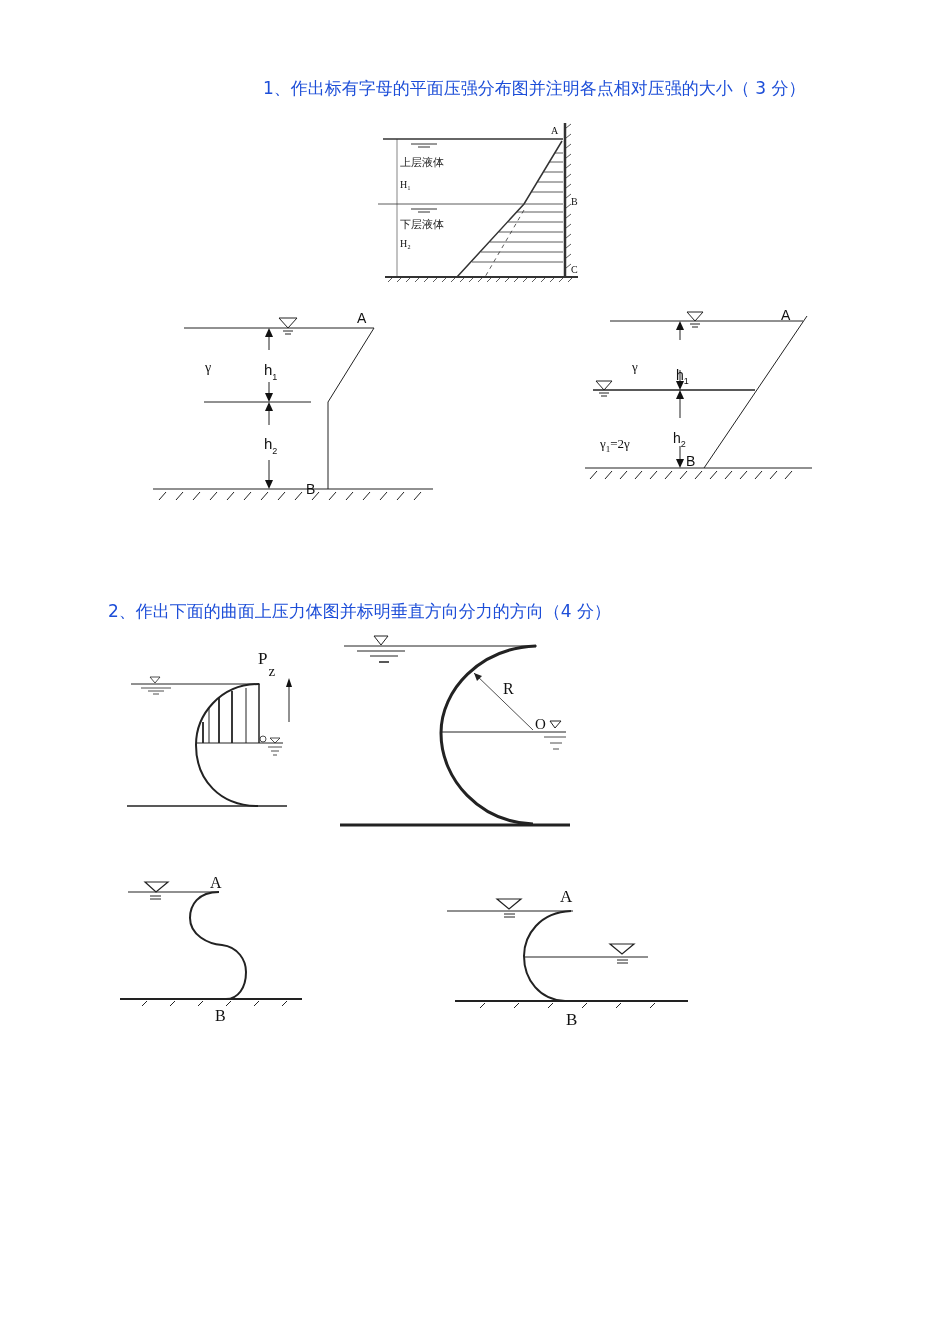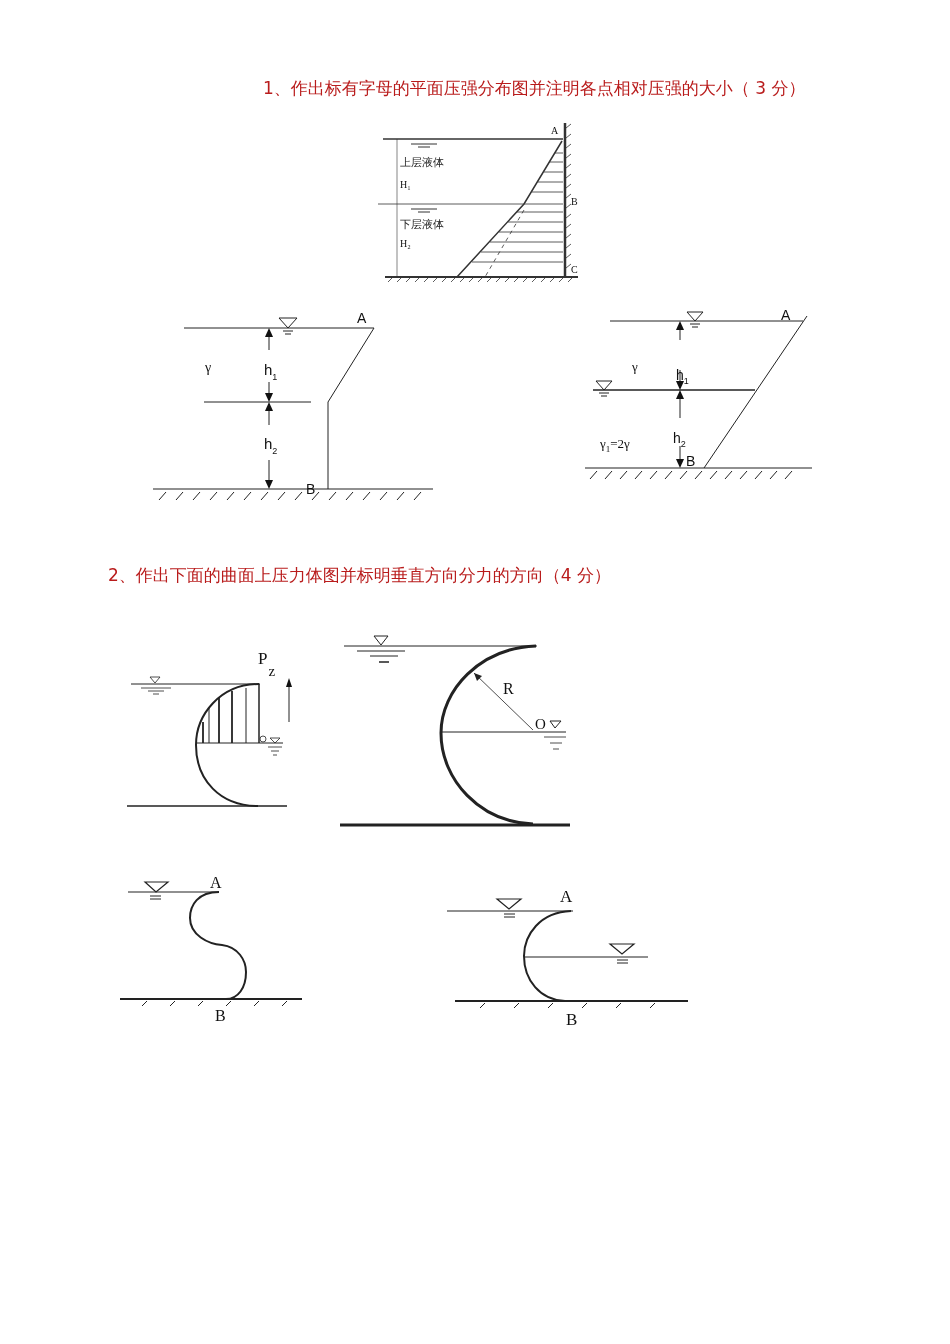--- a/index.html
+++ b/index.html
@@ -1,20 +1,20 @@
 <!DOCTYPE html>
 <html><head>
 <meta charset="utf-8">
 <style>
   html, body { margin: 0; padding: 0; background: #ffffff; }
   body { width: 950px; height: 1344px; position: relative; overflow: hidden;
          font-family: "DejaVu Sans", "Liberation Sans", sans-serif; color: #111; }
-  .q-title { position: absolute; font-size: 17px; white-space: nowrap; color: #b91c1c; }
+  .q-title { position: absolute; font-size: 17px; white-space: nowrap; color: #1d4ed8; }
   #q1 { left: 263px; top: 77px; }
-  #q2 { left: 108px; top: 564px; }
+  #q2 { left: 108px; top: 600px; }
   svg { position: absolute; overflow: visible; }
   .lbl { font-family: "Liberation Sans", sans-serif; fill: #111; }
   .serif { font-family: "Liberation Serif", serif; fill: #111; }
   .cjk { font-family: "DejaVu Sans", sans-serif; fill: #222; }
 </style>
 </head>
 <body>
 
 <div id="q1" class="q-title">1、作出标有字母的平面压强分布图并注明各点相对压强的大小（ 3 分）</div>
 

